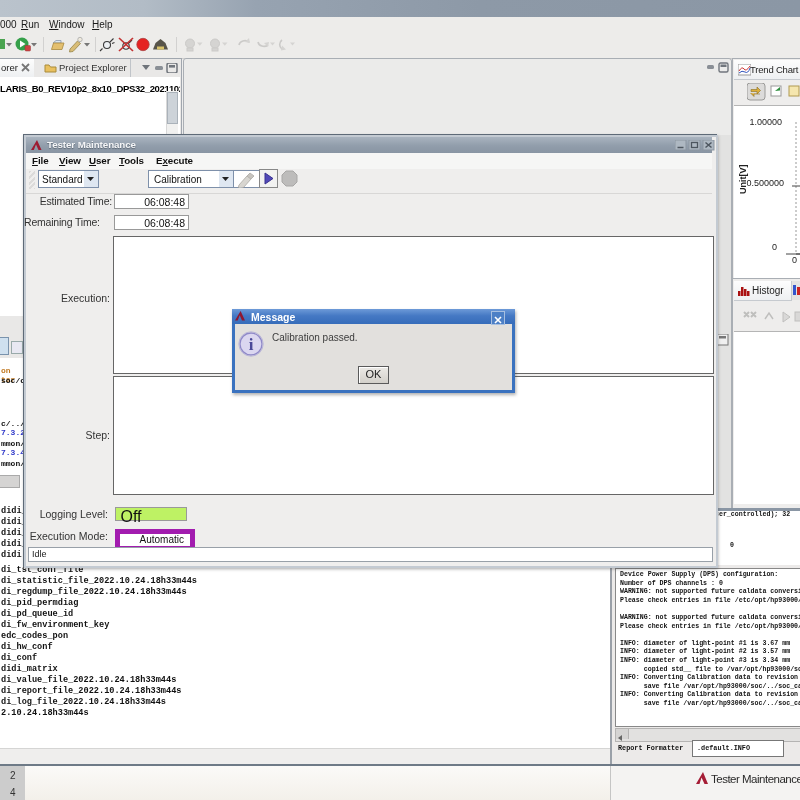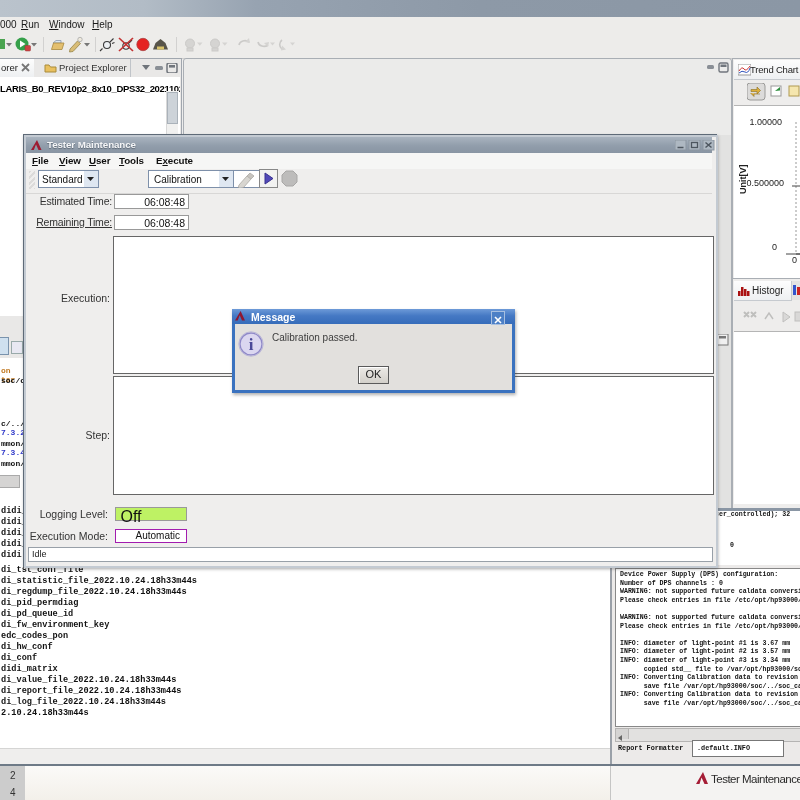--- a/index.html
+++ b/index.html
@@ -331,34 +331,34 @@
           </svg>
     </div>
 
     <svg class="ab" style="left:255px;top:1px" width="17" height="17">
       <path d="M5 1 l7 0 4 4 0 7 -4 4 -7 0 -4 -4 0 -7 z" fill="#bdbcbb" stroke="#a8a7a6"></path>
     </svg>
   </div>
 
   <div class="ab" style="left:0;top:60px;width:88px;height:12px;font-size:10.5px;color:#333;text-align:right;letter-spacing:-0.2px;">Estimated Time:</div>
   <div class="ab" style="left:90px;top:59px;width:73px;height:13px;background:#fff;border:1px solid #999;font-size:10.5px;color:#111;text-align:right;"><span style="position:relative;top:1px;right:3px;">06:08:48</span></div>
-  <div class="ab" style="left:0;top:81px;width:88px;height:12px;font-size:10.5px;color:#333;text-align:right;letter-spacing:-0.2px;text-decoration:underline;">Remaining Time:</div>
+  <div class="ab" style="left:0;top:81px;width:88px;height:12px;font-size:10.5px;color:#333;letter-spacing:-0.2px;">Remaining Time:</div>
   <div class="ab" style="left:90px;top:80px;width:73px;height:13px;background:#fff;border:1px solid #999;font-size:10.5px;color:#111;text-align:right;"><span style="position:relative;top:1px;right:3px;">06:08:48</span></div>
 
   <div class="ab" style="left:89px;top:101px;width:599px;height:136px;background:#fff;border:1px solid #666;"></div>
   <div class="ab" style="left:0;top:157px;width:86px;font-size:10.5px;color:#333;text-align:right;">Execution:</div>
 
   <div class="ab" style="left:89px;top:241px;width:599px;height:117px;background:#fff;border:1px solid #666;"></div>
   <div class="ab" style="left:0;top:294px;width:86px;font-size:10.5px;color:#333;text-align:right;">Step:</div>
 
   <div class="ab" style="left:0;top:373px;width:84px;font-size:10.5px;color:#333;text-align:right;">Logging Level:</div>
   <div class="ab" style="left:91px;top:372px;width:70px;height:12px;background:#bef264;border:1px solid #999;font-size:16px;color:#111;text-align:center;"><span style="position:relative;top:0px;right:20px;">Off</span></div>
 
   <div class="ab" style="left:0;top:395px;width:84px;font-size:10.5px;color:#333;text-align:right;">Execution Mode:</div>
-  <div class="ab" style="left:91px;top:394px;width:70px;height:12px;background:#fff;border:1px solid #a21caf;font-size:10px;color:#111;text-align:right;"><span style="position:relative;top:0px;right:6px;">Automatic</span></div>
+  <div class="ab" style="left:91px;top:394px;width:70px;height:12px;background:#fff;border:5px solid #a21caf;font-size:10px;color:#111;text-align:right;"><span style="position:relative;top:0px;right:6px;">Automatic</span></div>
 
   <div class="ab" style="left:4px;top:412px;width:683px;height:13px;background:#fff;border:1px solid #98a0a8;font-size:9px;color:#222;">
     <span class="ab" style="left:3px;top:1px;">Idle</span>
   </div>
 </div>
 
 <div class="ab" style="left:232px;top:309px;width:277px;height:81px;background:#e2e0dd;
      border:3px solid #3a72bf;border-top:none;box-shadow:1px 2px 3px rgba(60,60,60,0.4);">
   <div class="ab" style="left:-3px;top:0;width:277px;height:15px;background:linear-gradient(#6d9ad8,#4579c4 45%,#366cba);padding:0 3px;">
     <svg class="ab" style="left:3px;top:2px" width="10" height="10">

